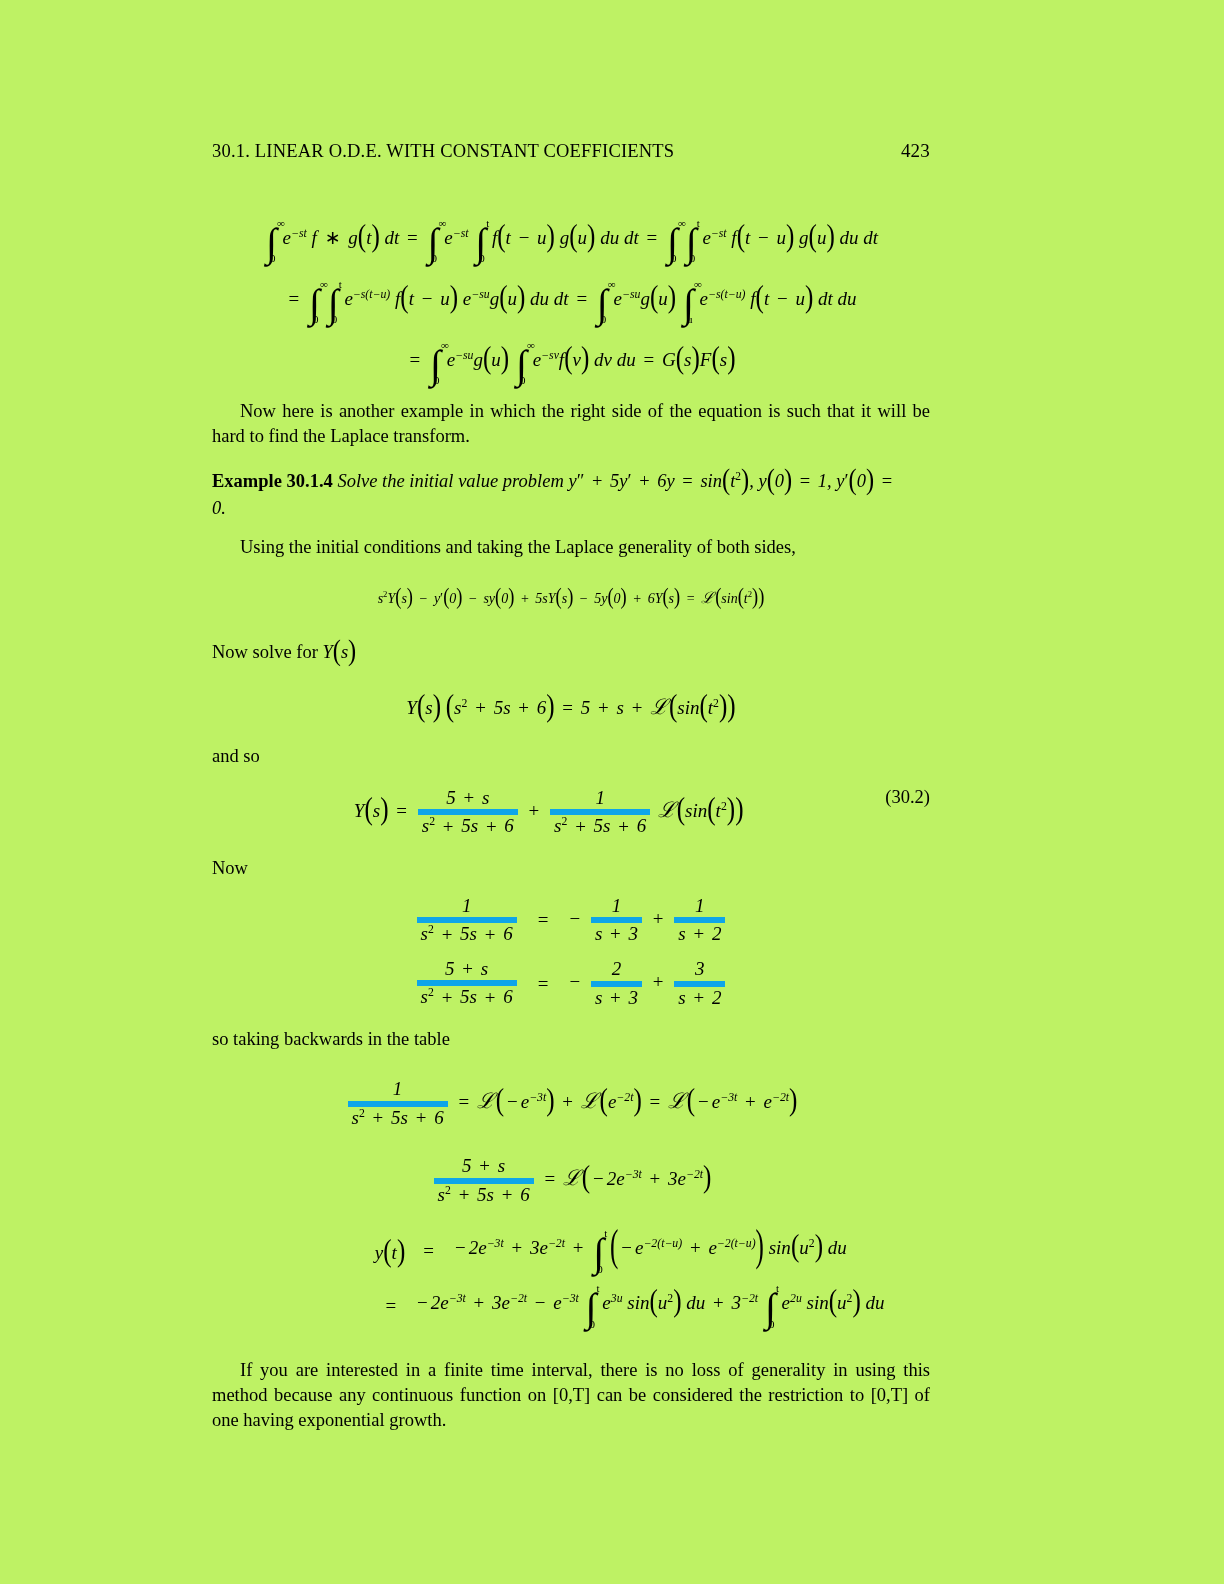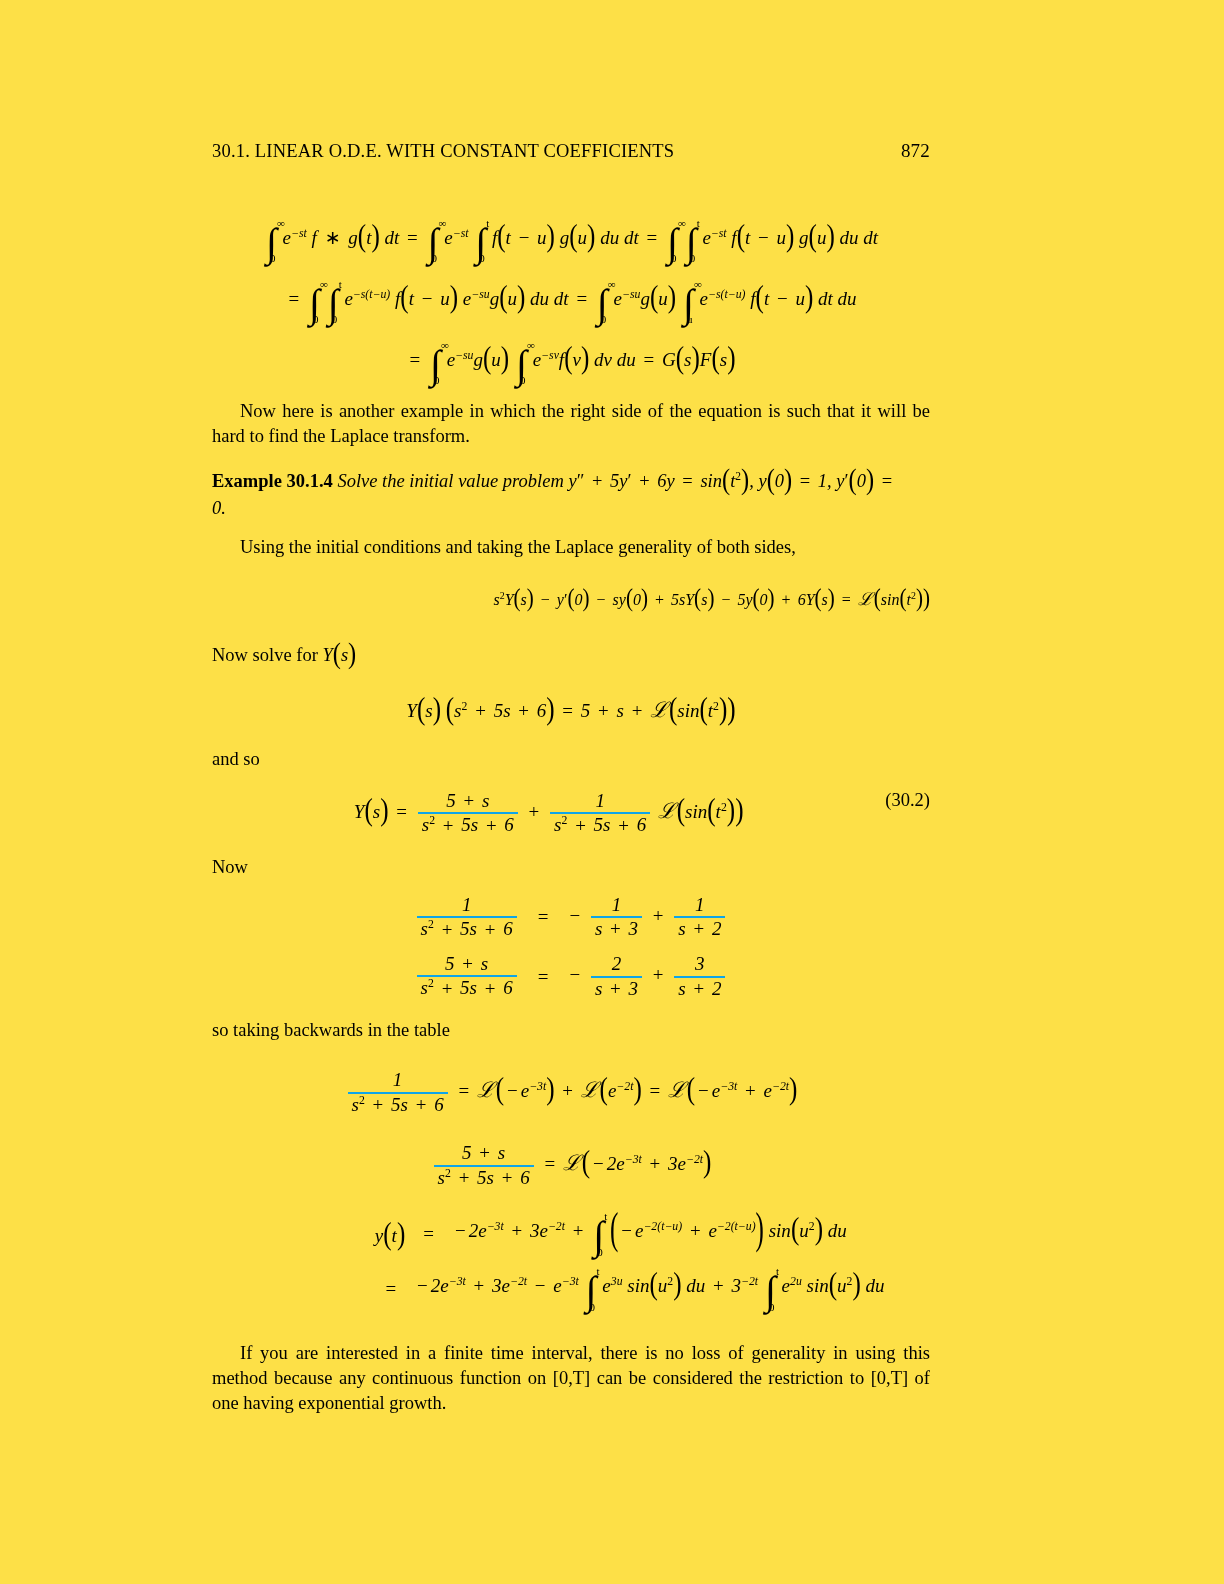--- a/index.html
+++ b/index.html
@@ -13,21 +13,21 @@
     position: relative;
     font-family: "Liberation Serif", serif;
     color: #000000;
     background: #fbfbf9;
   }
   .page {
     position: absolute;
     left: 0; top: 0;
     width: 1224px;
     height: 1584px;
-    background: #fde047;
+    background: #bef264;
   }
   .content {
     position: absolute;
     left: 212px;
     top: 140px;
     width: 718px;
   }
   
   .runhead {
     display: flex;
@@ -87,21 +87,21 @@
     font-style: normal;
   }
   .frac {
     display: inline-block;
     vertical-align: middle;
     text-align: center;
     margin: 0 3px;
     line-height: 1.18;
   }
   .frac .num { display: block; padding: 0 4px; }
-  .frac .den { display: block; border-top: 2px solid #0ea5e9; padding: 0 4px; }
+  .frac .den { display: block; border-top: 6px solid #0ea5e9; padding: 0 4px; }
   .scriptL {
     font-family: "Liberation Serif", serif;
     font-style: italic;
     font-size: 1.12em;
     padding-right: 1px;
   }
   .bigp { font-size: 1.32em; font-style: normal; display:inline-block; transform: scaleY(1.22); }
   .eqnum { float: right; font-style: normal; font-size: 18.5px; }
 
   .eqblock { position: relative; margin: 18px 0; }
@@ -117,21 +117,21 @@
   .bold { font-weight: bold; font-style: normal; }
 </style>
 </head>
 <body>
 
 <div class="page">
   <div class="content">
 
     <div class="runhead">
       <div class="title">30.1.  LINEAR O.D.E. WITH CONSTANT COEFFICIENTS</div>
-      <div class="pageno">872</div>
+      <div class="pageno">423</div>
     </div>
 
     <div class="eqblock">
       <div class="mathline" style="font-size:19px;">
         <span class="intg"><span class="lim-top">∞</span>∫<span class="lim-bot">0</span></span>
         <i>e</i><sup class="it">−st</sup> <i>f</i> <span class="op">∗</span> <i>g</i><span class="bigp">(</span><i>t</i><span class="bigp">)</span> <i>dt</i>
         <span class="op">=</span>
         <span class="intg"><span class="lim-top">∞</span>∫<span class="lim-bot">0</span></span>
         <i>e</i><sup class="it">−st</sup>
         <span class="intg"><span class="lim-top">t</span>∫<span class="lim-bot">0</span></span>
@@ -169,21 +169,21 @@
 
     <p class="para" style="text-indent:0;">
       <span class="bold">Example 30.1.4</span>
       <span style="font-style:italic;">
         Solve the initial value problem <i>y</i><span style="font-style:normal">″</span> <span class="op">+</span> 5<i>y</i><span style="font-style:normal">′</span> <span class="op">+</span> 6<i>y</i> <span class="op">=</span> sin<span class="bigp">(</span><i>t</i><sup>2</sup><span class="bigp">)</span>, <i>y</i><span class="bigp">(</span>0<span class="bigp">)</span> <span class="op">=</span> 1, <i>y</i><span style="font-style:normal">′</span><span class="bigp">(</span>0<span class="bigp">)</span> <span class="op">=</span><br>0.
       </span>
     </p>
 
     <p class="para indent">Using the initial conditions and taking the Laplace generality of both sides,</p>
 
-    <div class="mathline" style="font-size:16px; margin:26px 0;text-align:right;">
+    <div class="mathline" style="font-size:14px; margin:26px 0;">
       <i>s</i><sup>2</sup><i>Y</i><span class="bigp">(</span><i>s</i><span class="bigp">)</span>
       <span class="op">−</span> <i>y</i><span style="font-style:normal">′</span><span class="bigp">(</span>0<span class="bigp">)</span>
       <span class="op">−</span> <i>sy</i><span class="bigp">(</span>0<span class="bigp">)</span>
       <span class="op">+</span> 5<i>sY</i><span class="bigp">(</span><i>s</i><span class="bigp">)</span>
       <span class="op">−</span> 5<i>y</i><span class="bigp">(</span>0<span class="bigp">)</span>
       <span class="op">+</span> 6<i>Y</i><span class="bigp">(</span><i>s</i><span class="bigp">)</span>
       <span class="op">=</span> <span class="scriptL">ℒ</span><span class="bigp">(</span>sin<span class="bigp">(</span><i>t</i><sup>2</sup><span class="bigp">)</span><span class="bigp">)</span>
     </div>
 
     <p class="para" style="text-indent:0; margin-top:18px;">

